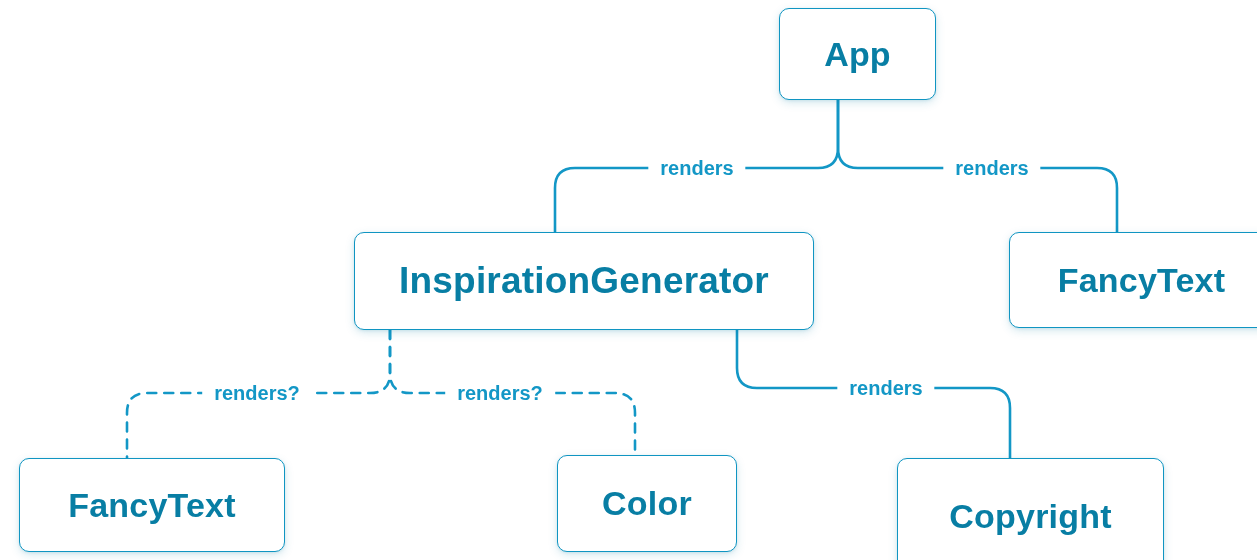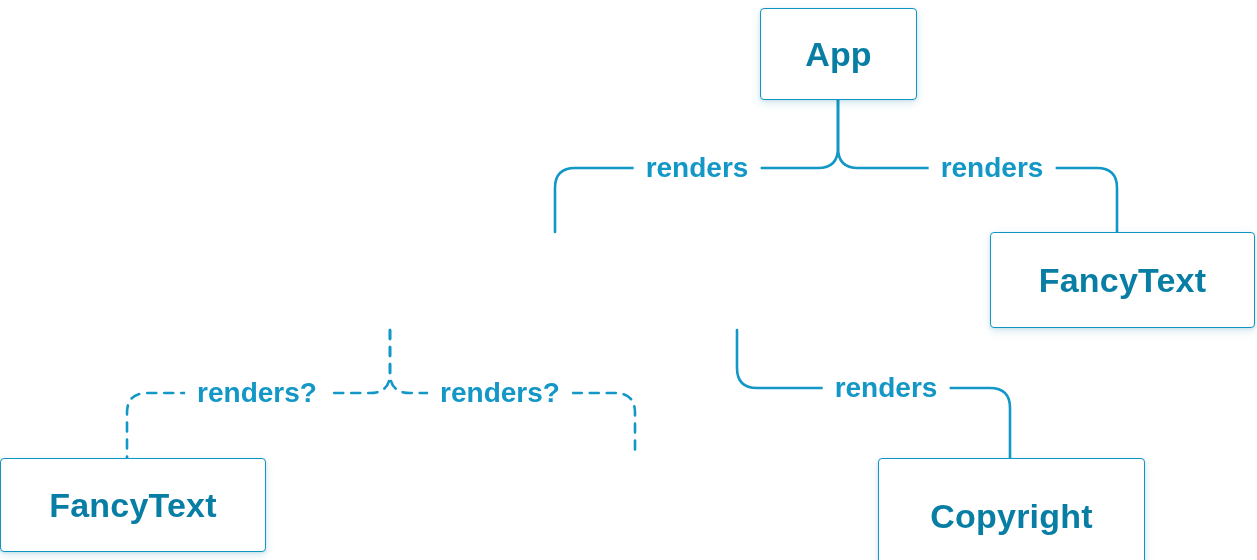--- a/index.html
+++ b/index.html
@@ -29,37 +29,38 @@
     stroke-linecap: round;
   }
   .edge.dashed {
     stroke-dasharray: 9 8;
   }
   .node {
     position: absolute;
     box-sizing: border-box;
     background: #ffffff;
     border: 1.6px solid #1095c2;
-    border-radius: 4px;
+    border-radius: 10px;
     box-shadow: 0 3px 10px rgba(8,126,164,0.16), 0 1px 3px rgba(8,126,164,0.12);
     display: flex;
     align-items: center;
     justify-content: center;
     color: #087ea4;
     font-weight: 600;
     letter-spacing: 0.2px;
+    margin-left: 19px;
   }
   .node-label { white-space: nowrap; }
   .edge-label {
     position: absolute;
     transform: translate(-50%, -50%);
     background: #ffffff;
     padding: 2px 12px;
     color: #1397c6;
-    font-size: 28px;
+    font-size: 20px;
     font-weight: 700;
     white-space: nowrap;
     line-height: 1;
   }
 </style>
 </head>
 <body>
 
 <div class="canvas">
 
@@ -68,29 +69,35 @@
     <path class="edge" d="M 838 100 L 838 148 Q 838 168 858 168 L 1097 168 Q 1117 168 1117 188 L 1117 232"></path>
     <path class="edge dashed" d="M 390 330 L 390 373 Q 390 393 370 393 L 147 393 Q 127 393 127 413 L 127 458"></path>
     <path class="edge dashed" d="M 390 330 L 390 373 Q 390 393 410 393 L 615 393 Q 635 393 635 413 L 635 455"></path>
     <path class="edge" d="M 737 330 L 737 368 Q 737 388 757 388 L 990 388 Q 1010 388 1010 408 L 1010 458"></path>
   </svg>
 
   <div class="node" style="left:760px; top:8px; width:157px; height:92px; font-size:34px;">
     <span class="node-label">App</span>
   </div>
 
+  <div class="node" style="left:335px; top:232px; width:460px; height:98px; font-size:37px;">
+    <span class="node-label">InspirationGenerator</span>
+  </div>
 
   <div class="node" style="left:990px; top:232px; width:265px; height:96px; font-size:34px;">
     <span class="node-label">FancyText</span>
   </div>
 
   <div class="node" style="left:0px; top:458px; width:266px; height:94px; font-size:34px;">
     <span class="node-label">FancyText</span>
   </div>
 
+  <div class="node" style="left:538px; top:455px; width:180px; height:97px; font-size:34px;">
+    <span class="node-label">Color</span>
+  </div>
 
   <div class="node" style="left:878px; top:458px; width:267px; height:116px; font-size:34px;">
     <span class="node-label">Copyright</span>
   </div>
 
   <span class="edge-label" style="left:697px; top:168px;">renders</span>
 
   <span class="edge-label" style="left:992px; top:168px;">renders</span>
 
   <span class="edge-label" style="left:257px; top:393px;">renders?</span>

